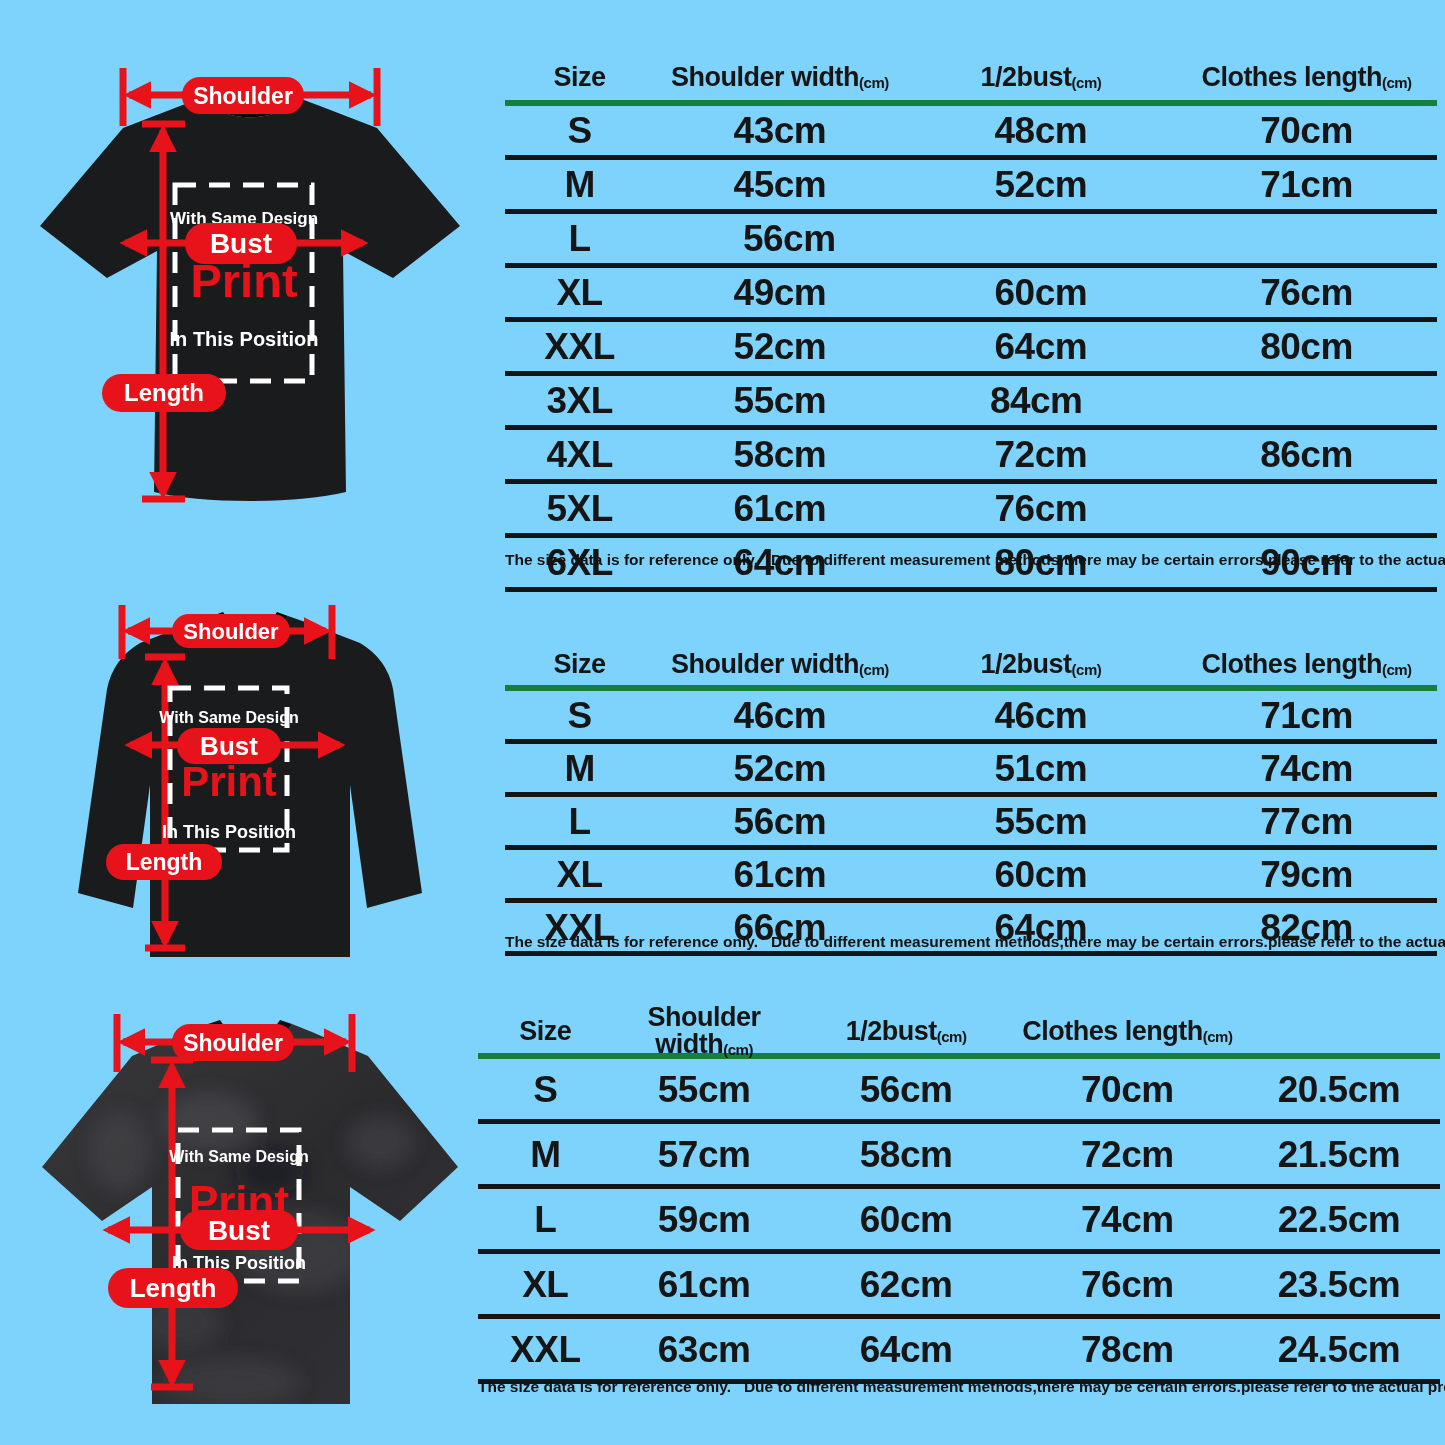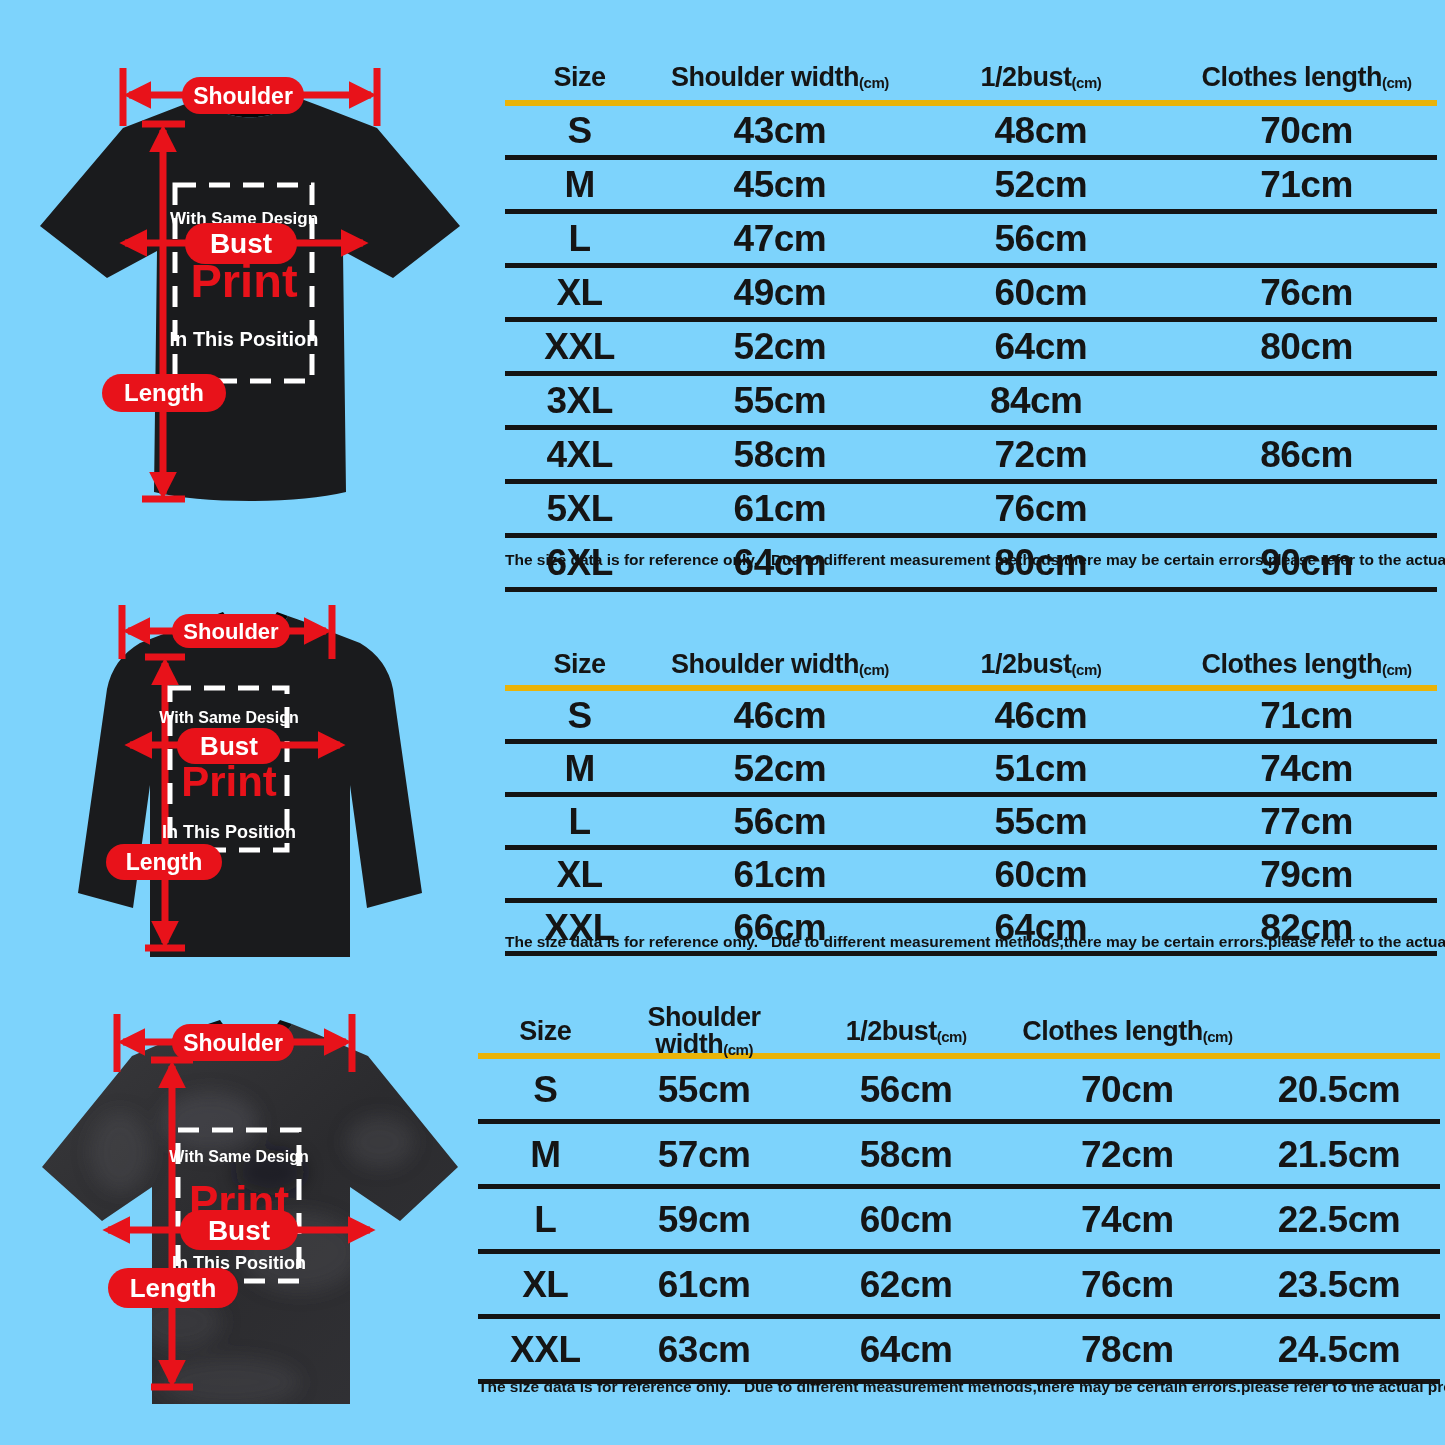--- a/index.html
+++ b/index.html
@@ -1,21 +1,21 @@
 <!DOCTYPE html>
 <html><head>
 <meta charset="utf-8">
 <style>
   html,body{margin:0;padding:0;background:#fff;}
   .page{position:relative;width:1445px;height:1445px;background:#7dd3fc;overflow:hidden;
         font-family:"Liberation Sans", sans-serif;color:#151515;}
   
   .size-table{position:absolute;}
   .trow{display:flex;align-items:center;border-bottom:5px solid #141414;}
-  .hrow{border-bottom:6px solid #eab308;}
+  .hrow{border-bottom:6px solid #15803d;}
   .c{text-align:center;line-height:1;}
   .hcell{font-weight:700;font-size:27px;letter-spacing:-0.5px;}
   .unit{font-size:15px;font-weight:700;position:relative;top:2px;}
   .vcell{font-size:37px;font-weight:600;letter-spacing:-0.5px;}
   .t1 .trow{height:49px;} .t1 .hrow{height:45px;}
   .t2 .trow{height:48px;} .t2 .hrow{height:42px;}
   .t3 .trow{height:60px;} .t3 .hrow{height:44px;}
   .tA .c0{width:16%}.tA .c1{width:27%}.tA .c2{width:29%}.tA .c3{width:28%}
   .tC .c0{width:14%}.tC .c1{width:19%}.tC .c2{width:23%}.tC .c3{width:23%}.tC .c4{width:21%}
   .note{position:absolute;font-size:15.5px;font-weight:700;text-align:right;white-space:pre;color:#111;}
@@ -180,21 +180,20 @@
         <div class="c c3 vcell">70cm</div>
       </div>
     <div class="trow">
         <div class="c c0 vcell">M</div>
         <div class="c c1 vcell">45cm</div>
         <div class="c c2 vcell">52cm</div>
         <div class="c c3 vcell">71cm</div>
       </div>
     <div class="trow">
         <div class="c c0 vcell">L</div>
-        <div class="c c1 vcell">47cm</div>
         <div class="c c2 vcell">56cm</div>
       </div>
     <div class="trow">
         <div class="c c0 vcell">XL</div>
         <div class="c c1 vcell">49cm</div>
         <div class="c c2 vcell">60cm</div>
         <div class="c c3 vcell">76cm</div>
       </div>
     <div class="trow">
         <div class="c c0 vcell">XXL</div>

